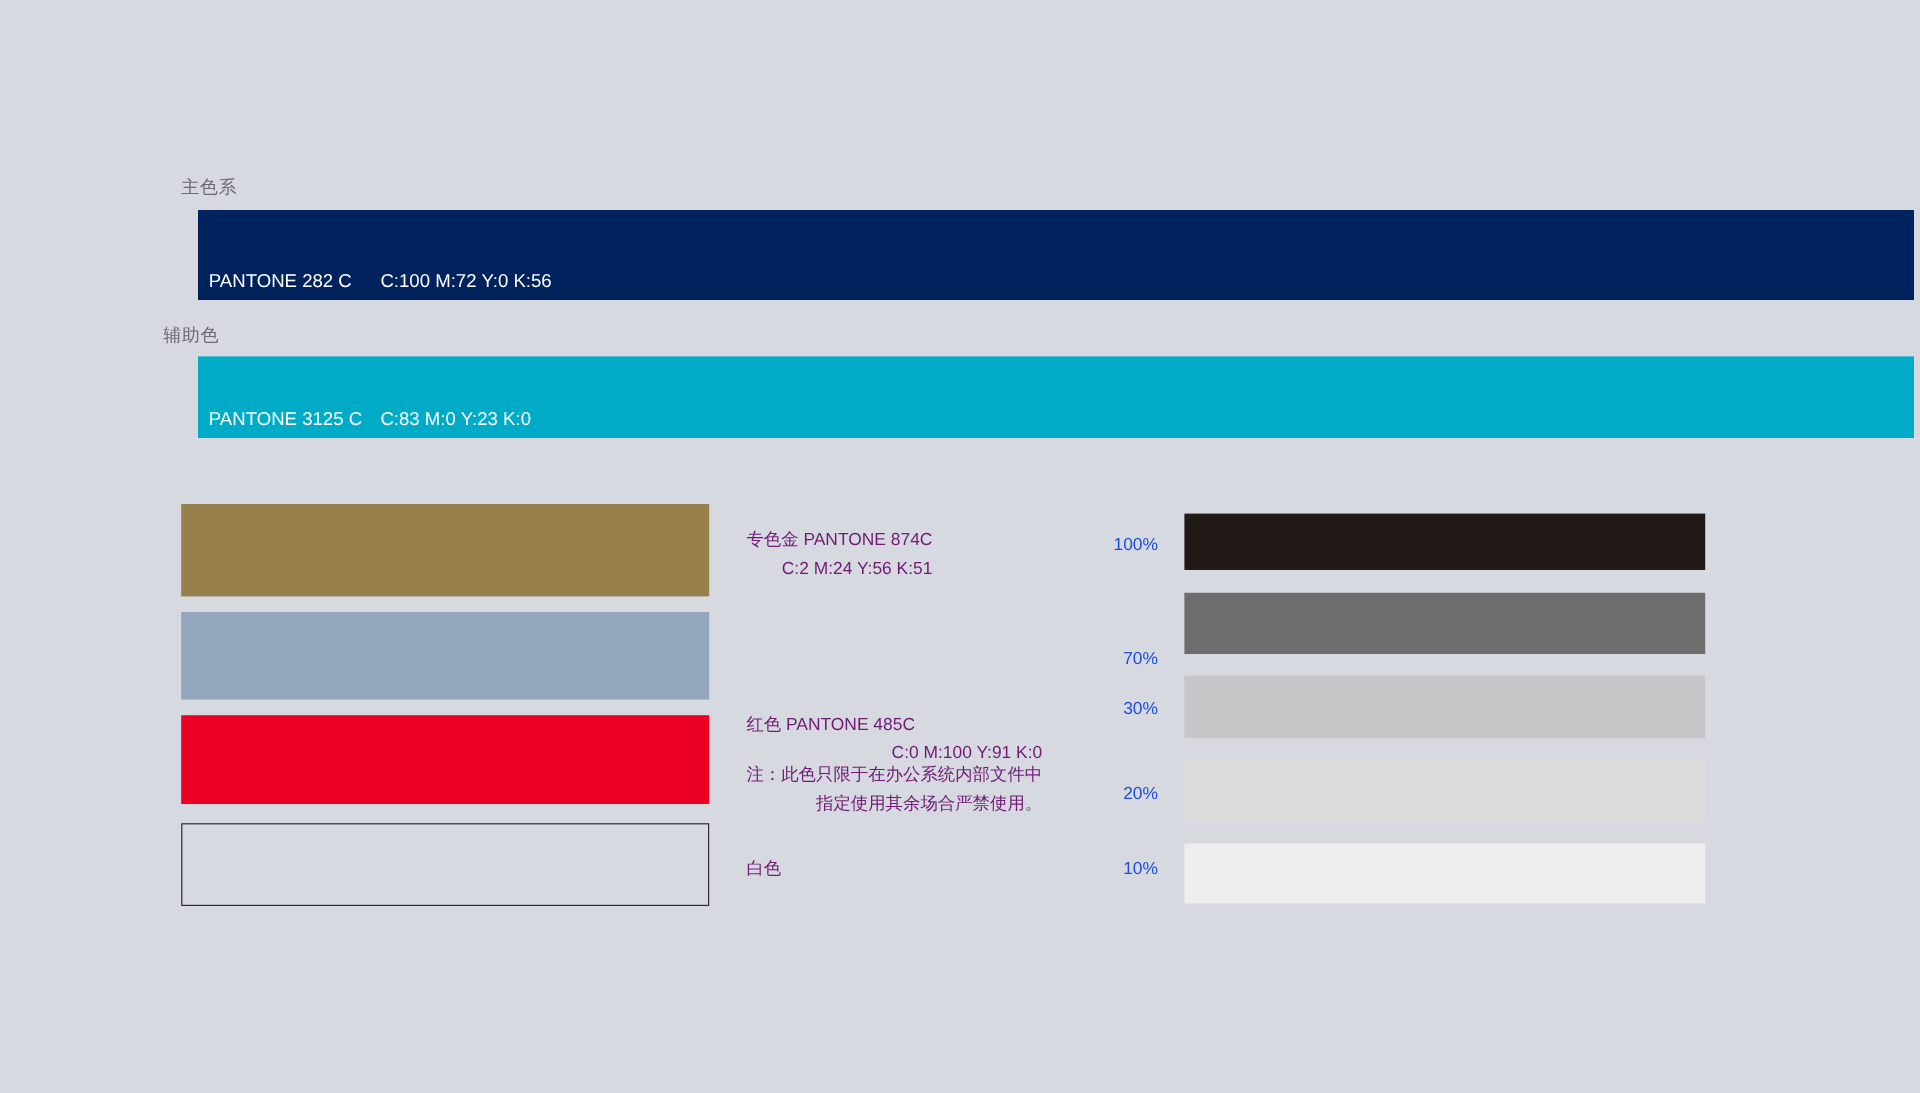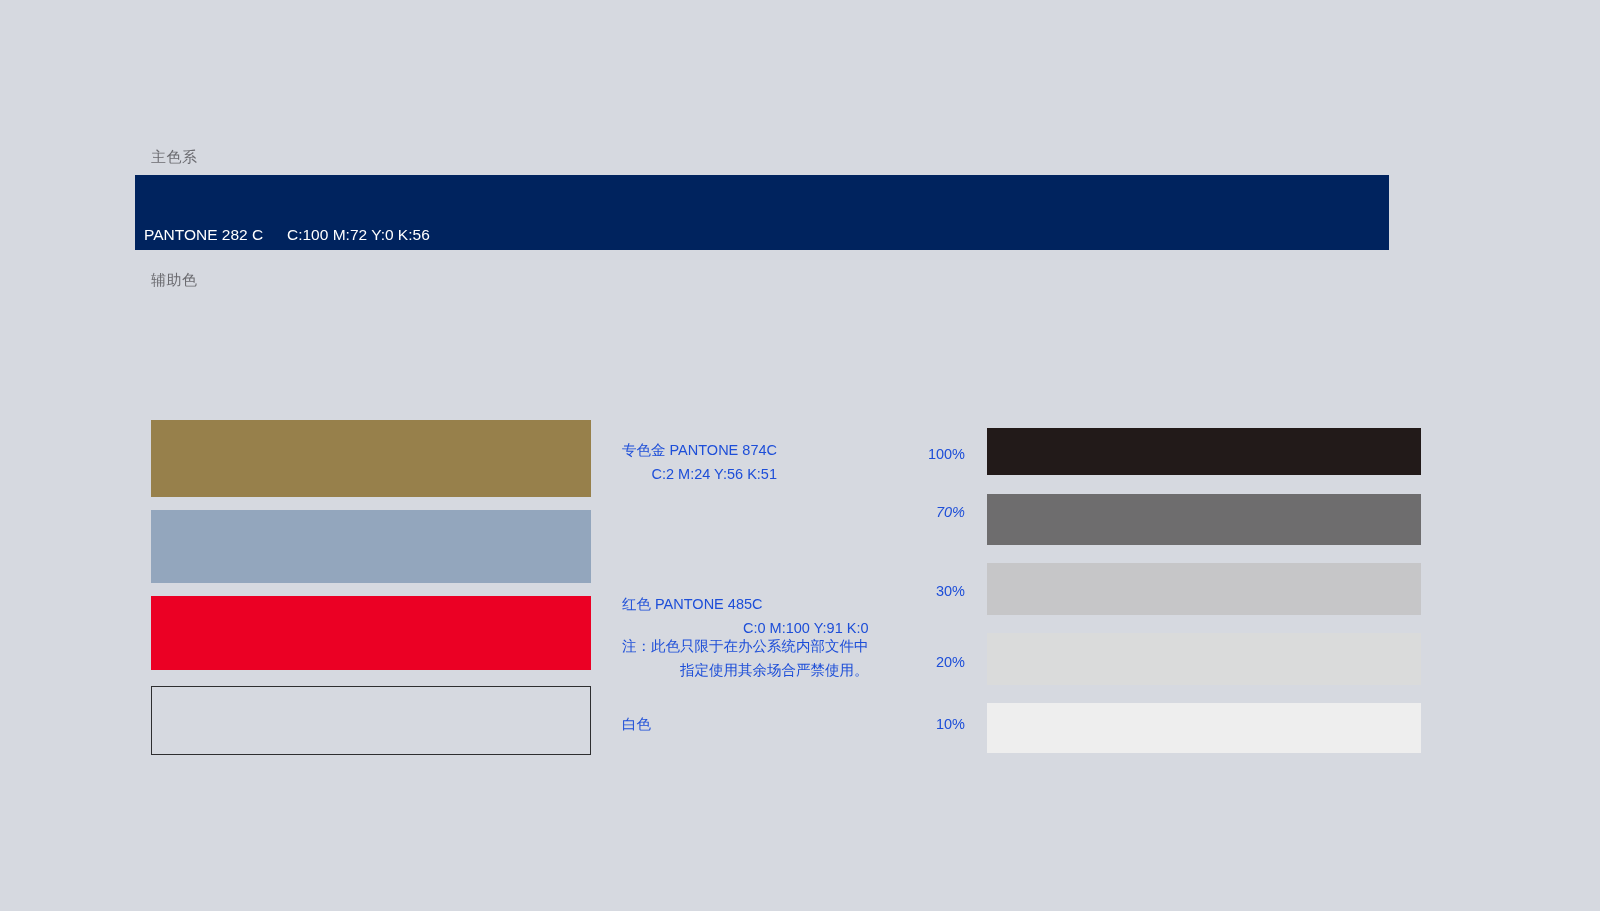--- a/index.html
+++ b/index.html
@@ -24,27 +24,27 @@
   
   .section-label {
     position: absolute;
     font-size: 15px;
     color: #6b6b70;
     letter-spacing: 0.5px;
     line-height: 1;
     white-space: nowrap;
   }
   #label-primary   { left: 151px; top: 149px; }
-  #label-secondary { left: 151px; top: 272px; }
+  #label-secondary { left: 136px; top: 272px; }
 
   
   .wide-bar {
     position: absolute;
-    left: 135px;
-    width: 1254px;
+    left: 165px;
+    width: 1430px;
     display: block;
   }
   #bar-primary {
     top: 175px;
     height: 75px;
     background: #00235e;
   }
   #bar-secondary {
     top: 297px;
     height: 68px;
@@ -82,21 +82,21 @@
     top: 686px; height: 69px;
     background: transparent;
     border: 1.5px solid #2e2e30;
     box-sizing: border-box;
   }
 
   
   .desc {
     position: absolute;
     left: 622px;
-    color: #1d4ed8;
+    color: #701a75;
     font-size: 14.5px;
     line-height: 1;
     white-space: nowrap;
   }
   .desc .line { display: block; }
   .desc .line + .line { margin-top: 9px; text-align: right; }
   .desc .line.tight { margin-top: 4px; }
 
   #desc-gold   { top: 443px; }
   #desc-silver { top: 529px; }
@@ -108,21 +108,21 @@
     position: absolute;
     width: 60px;
     text-align: right;
     left: 905px;
     color: #1d4ed8;
     font-size: 14.5px;
     line-height: 1;
     white-space: nowrap;
   }
   #pct-0 { top: 447px; }
-  #pct-1 { top: 505px; font-style: italic; }
+  #pct-1 { top: 542px; }
   #pct-2 { top: 584px; }
   #pct-3 { top: 655px; }
   #pct-4 { top: 717px; }
 
   
   .swatch-gray {
     position: absolute;
     left: 987px;
     width: 434px;
   }
@@ -141,20 +141,26 @@
 
   <div class="wide-bar" id="bar-primary" style="background: rgb(0, 35, 94);">
     <div class="wide-bar-caption">
       <span class="pantone">PANTONE 282 C</span>
       <span class="cmyk">C:100 M:72 Y:0 K:56</span>
     </div>
   </div>
 
   <div class="section-label" id="label-secondary">辅助色</div>
 
+  <div class="wide-bar" id="bar-secondary" style="background: rgb(0, 171, 200);">
+    <div class="wide-bar-caption">
+      <span class="pantone">PANTONE 3125 C</span>
+      <span class="cmyk">C:83 M:0 Y:23 K:0</span>
+    </div>
+  </div>
 
   <div class="swatch-left" id="swatch-gold" style="background: rgb(151, 128, 75);"></div>
   <div class="swatch-left" id="swatch-silver" style="background: rgb(147, 166, 189);"></div>
   <div class="swatch-left" id="swatch-red" style="background: rgb(235, 0, 36);"></div>
   <div class="swatch-left" id="swatch-white" style="border-color: rgb(46, 46, 48);"></div>
 
   <div class="desc" id="desc-gold">
     <span class="line">专色金  PANTONE  874C</span>
     <span class="line">C:2 M:24 Y:56 K:51</span>
   </div>

